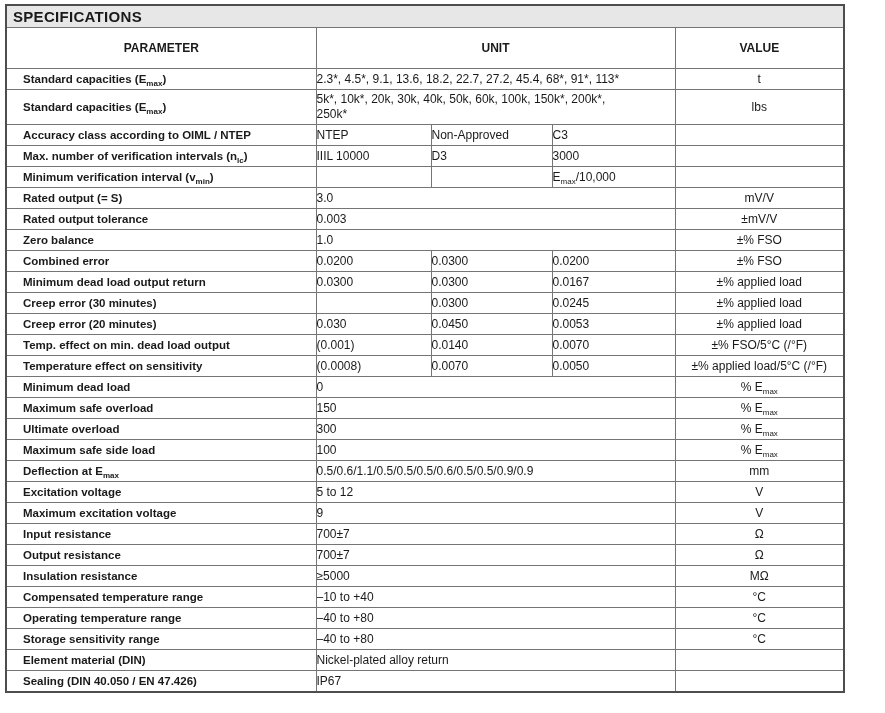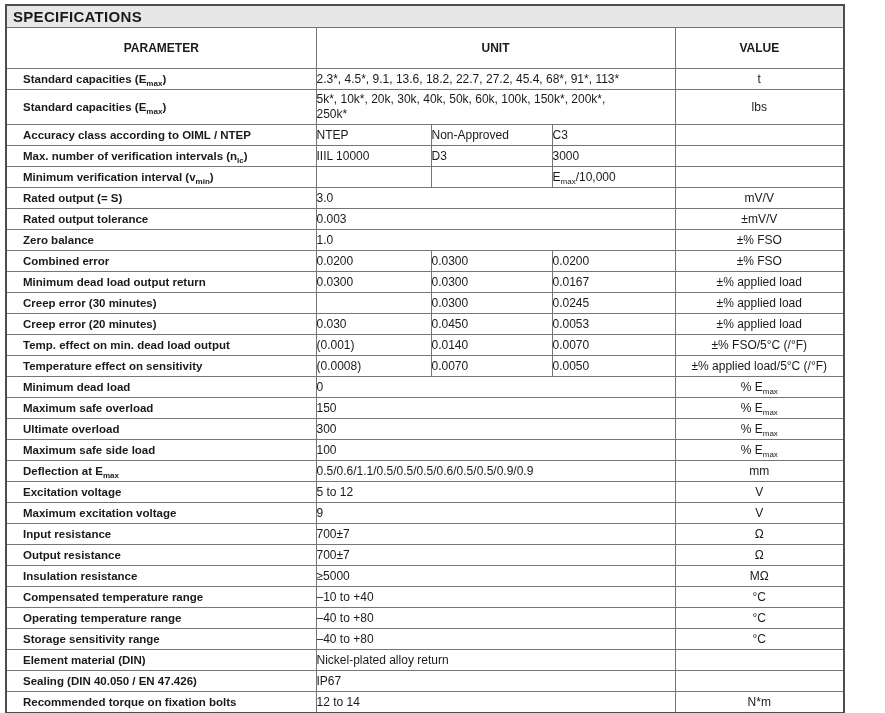--- a/index.html
+++ b/index.html
@@ -255,20 +255,15 @@
         <tr>
           <td class="param">Element material (DIN)</td>
           <td colspan="3" class="mid">Nickel-plated alloy return</td>
           <td class="unitcol"></td>
         </tr>
         <tr>
           <td class="param">Sealing (DIN 40.050 / EN 47.426)</td>
           <td colspan="3" class="mid">IP67</td>
           <td class="unitcol"></td>
         </tr>
-        <tr>
-          <td class="param">Recommended torque on fixation bolts</td>
-          <td colspan="3" class="mid">12 to 14</td>
-          <td class="unitcol">N*m</td>
-        </tr>
       </tbody>
   </table>
 </div>
 
 </body></html>

